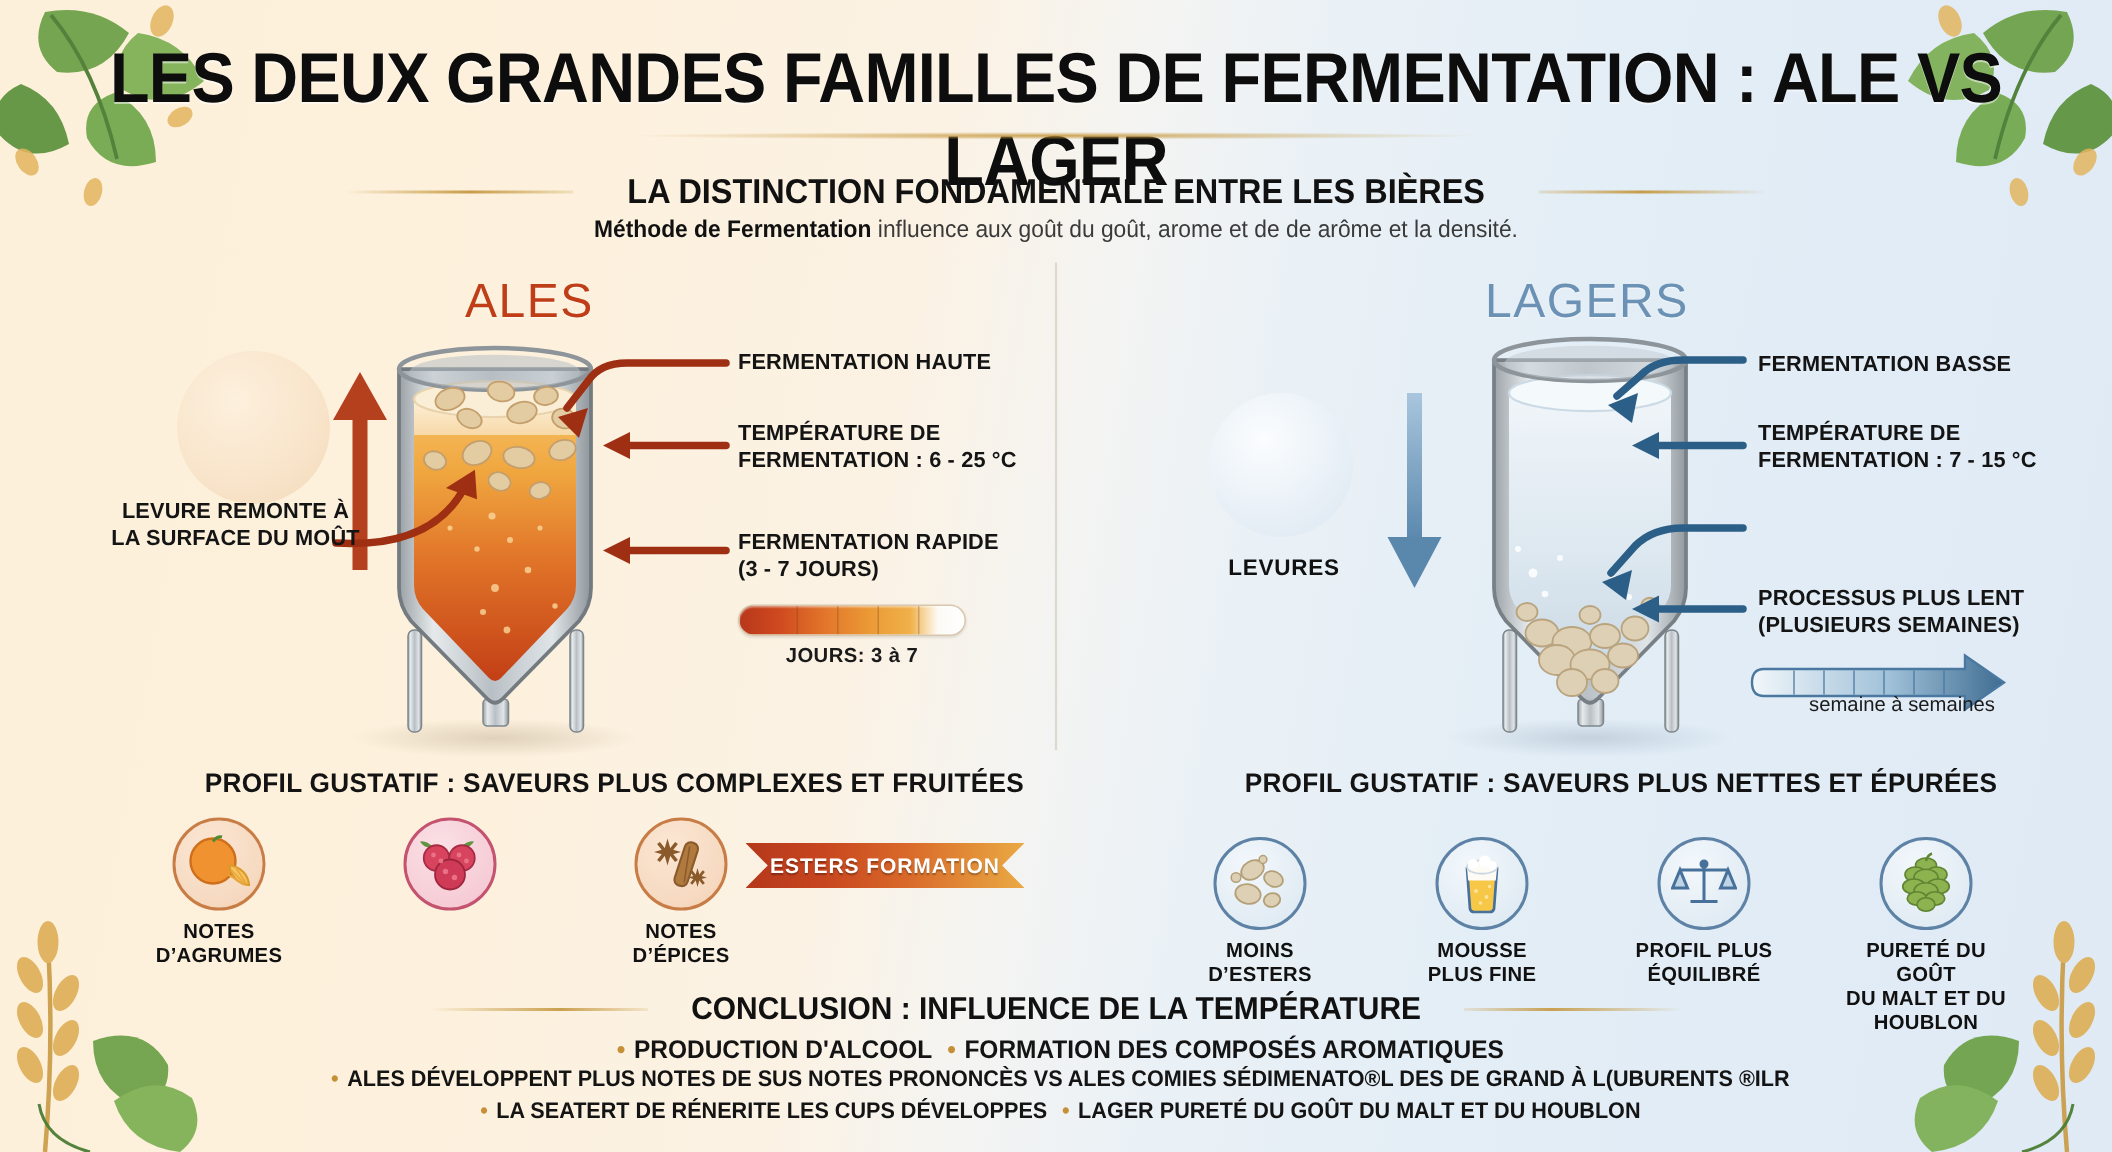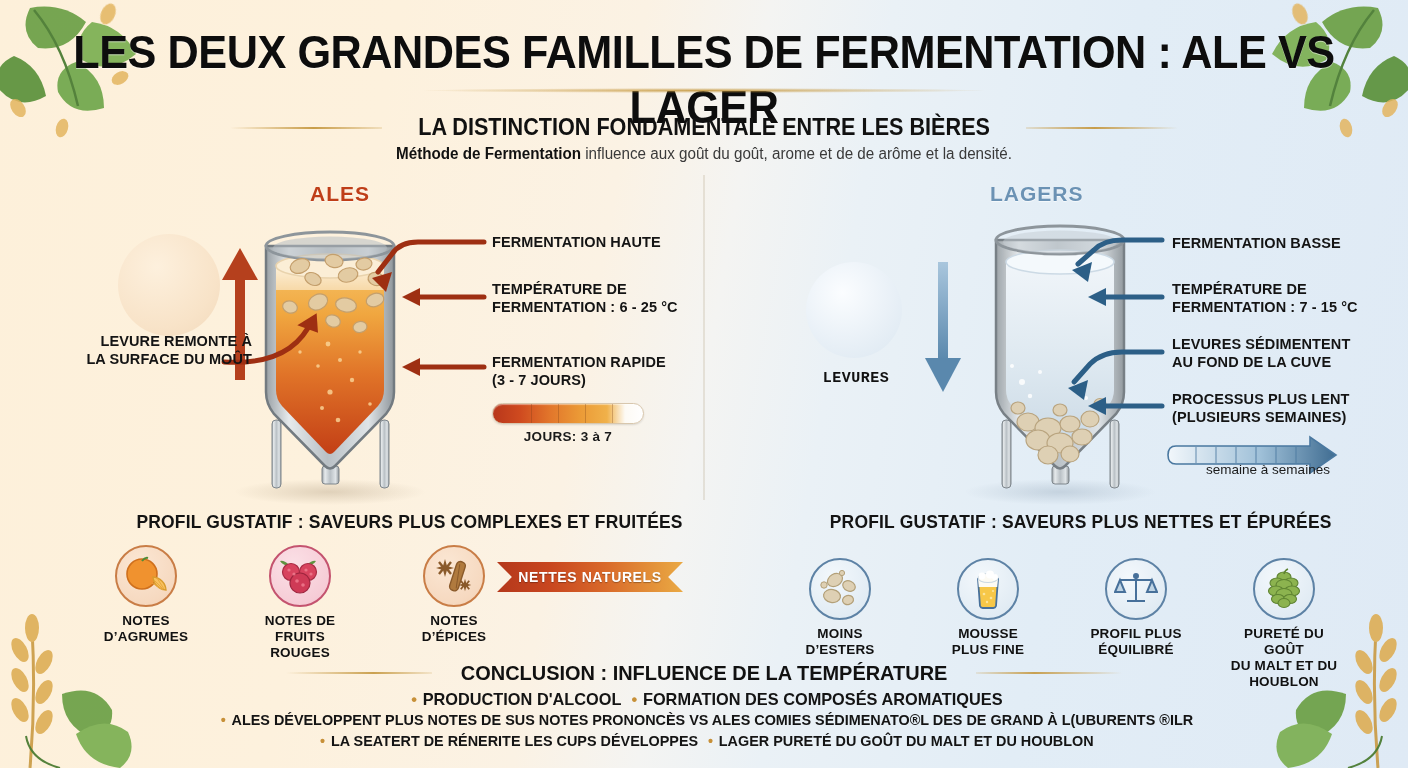--- a/index.html
+++ b/index.html
@@ -68,52 +68,52 @@
     position: absolute; top: 145px; left: 0; right: 0; text-align: center;
     font-size: 16px; color: #3a3a3a;
     transform: scaleX(0.95);
   }
   .tagline b { color: #111; font-weight: 700; }
 
   
   .side-title {
     position: absolute;
     font-family: "Liberation Sans Narrow", "Liberation Sans", sans-serif;
-    font-size: 21px; font-weight: 700; letter-spacing: 1px;
+    font-size: 32px; font-weight: 400; letter-spacing: 1px;
   }
   .ales-title { top: 182px; left: 310px; color: #bf3e18; text-shadow: 0 1px 1px rgba(255,255,255,.6); }
   .lagers-title { top: 182px; left: 990px; color: #6b92b4; text-shadow: 0 1px 1px rgba(255,255,255,.7); }
 
   
   .yeast-circle { position: absolute; border-radius: 50%; }
   .ale-yeast-circle {
     top: 234px; left: 118px; width: 102px; height: 102px;
     background: radial-gradient(circle at 38% 32%, #fdf0dd 0%, #f8e3c8 65%, #f2d9bb 100%);
   }
   .lager-yeast-circle {
     top: 262px; left: 806px; width: 96px; height: 96px;
     background: radial-gradient(circle at 38% 32%, #fbfdff 0%, #e7eff6 62%, #dbe7f1 100%);
   }
 
   .levures-label {
     position: absolute; top: 370px; left: 786px; width: 140px;
     text-align: center; font-size: 15px; font-weight: 700; color: #111;
-    font-family: Liberation Mono, monospace;
+    font-family: Liberation Sans, sans-serif;
     letter-spacing: .5px;
   }
 
   
   .callout {
     position: absolute;
     font-family: "Liberation Sans Narrow", "Liberation Sans", sans-serif;
     font-size: 14.5px; font-weight: 700; color: #141414;
     line-height: 1.22; letter-spacing: .1px;
   }
   .callout.left-al { text-align: left; }
-  .callout.right-al { text-align: right; }
+  .callout.right-al { text-align: center; }
 
   
   .daybar-wrap { position: absolute; top: 403px; left: 492px; }
   .daybar {
     width: 152px; height: 21px; border-radius: 11px;
     background: linear-gradient(90deg,#b8371b 0%, #cf4a1f 18%, #e2762b 38%, #eb9a36 58%, #f0b14a 76%, #fdfaf4 88%, #ffffff 100%);
     border: 1px solid #d8c7ad;
     box-shadow: inset 0 1px 1px rgba(255,255,255,.45), 0 1px 2px rgba(0,0,0,.12);
     position: relative; overflow: hidden;
   }
@@ -545,24 +545,20 @@
           <g fill="#ef7b8e" opacity="0.85">
             <circle cx="12" cy="14" r="1.6"></circle>
               <circle cx="17" cy="18" r="1.6"></circle>
             <circle cx="29" cy="14" r="1.6"></circle>
               <circle cx="34" cy="18" r="1.6"></circle>
             <circle cx="20" cy="25" r="1.8"></circle>
               <circle cx="26" cy="29" r="1.8"></circle>
           </g>
         </svg>
       </div>
-      <div class="icon-cap">
-        <div>NOTES DE</div>
-        <div>FRUITS ROUGES</div>
-      </div>
     </div>
 
     <div class="icon-item">
       <div class="icon-badge ale-b">
         <svg width="46" height="42" viewBox="0 0 46 42">
           <g fill="#8a5a2b">
             <g transform="translate(14,13)">
               <path d="M0 -9 L2 -2 L9 0 L2 2 L0 9 L-2 2 L-9 0 L-2 -2 Z"></path>
               <path d="M6 -6 L2 -1 M-6 -6 L-2 -1 M6 6 L2 1 M-6 6 L-2 1" stroke="#8a5a2b" stroke-width="2.4"></path>
             </g>
@@ -576,37 +572,33 @@
         </svg>
       </div>
       <div class="icon-cap">
         <div>NOTES</div>
         <div>D’ÉPICES</div>
       </div>
     </div>
   </div>
 
   <div class="ribbon">
-    <span>NETTES NATURELS</span>
+    <span>ESTERS FORMATION</span>
   </div>
 
   <div class="side-title lagers-title">LAGERS</div>
   <div class="yeast-circle lager-yeast-circle"></div>
   <div class="levures-label">LEVURES</div>
 
   <div class="callout left-al" style="top:235px; left:1172px; width:215px;">
     <div>FERMENTATION BASSE</div>
   </div>
   <div class="callout left-al" style="top:281px; left:1172px; width:215px;">
     <div>TEMPÉRATURE DE</div>
     <div>FERMENTATION : 7 - 15 °C</div>
-  </div>
-  <div class="callout left-al" style="top:336px; left:1172px; width:218px;">
-    <div>LEVURES SÉDIMENTENT</div>
-    <div>AU FOND DE LA CUVE</div>
   </div>
   <div class="callout left-al" style="top:391px; left:1172px; width:218px;">
     <div>PROCESSUS PLUS LENT</div>
     <div>(PLUSIEURS SEMAINES)</div>
   </div>
 
   <div class="weekarrow-wrap">
     <div class="weekarrow-cap">semaine à semaines</div>
   </div>
 

